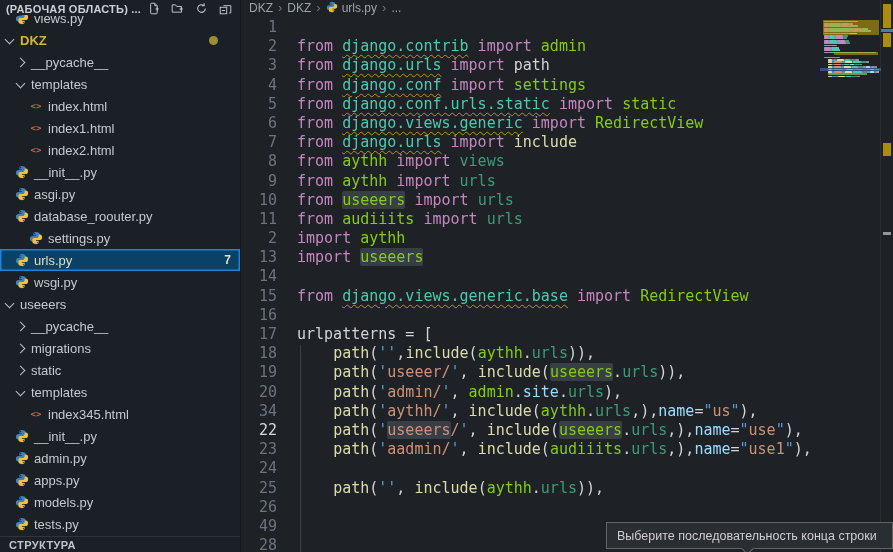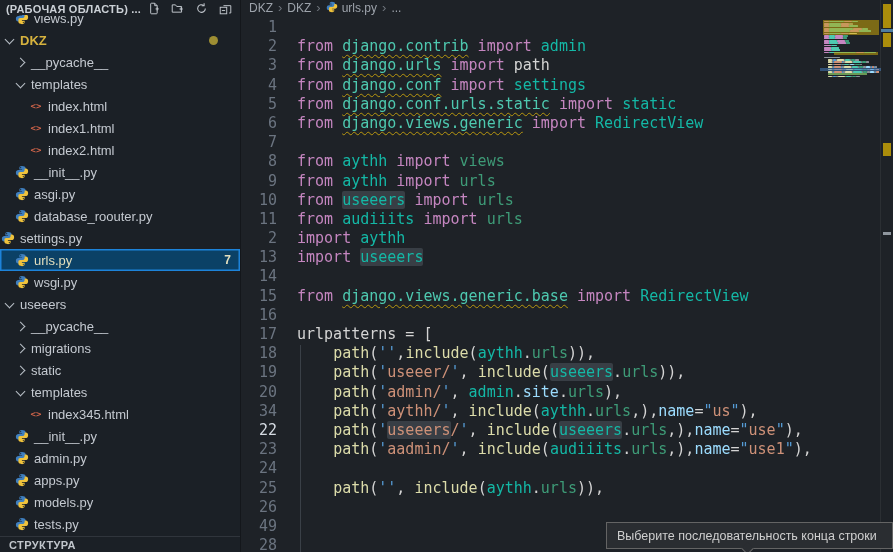--- a/index.html
+++ b/index.html
@@ -44,21 +44,21 @@
               font-size:12px;color:#9da3ab;gap:5px;}
   .bc-sep{color:#6f757d;font-size:13px;line-height:10px;}
   .bc-item{display:flex;align-items:center;gap:4px;white-space:nowrap;}
   .code-lines{position:absolute;top:16px;left:0;right:0;padding-top:2px;
               font:15px/19.2px "DejaVu Sans Mono",monospace;}
   .cl{display:flex;height:19.2px;}
   .ln{flex:none;width:56px;padding-right:20px;box-sizing:border-box;
       text-align:right;color:#6b7480;user-select:none;}
   .ln.active{color:#d5dbe2;}
   .ct{margin:0;white-space:pre;font:inherit;}
-  .tk.k{color:#C586C0}.tk.t{color:#14b8a6}.tk.g{color:#3E9B77}
+  .tk.k{color:#C586C0}.tk.t{color:#84cc16}.tk.g{color:#3E9B77}
   .tk.y{color:#DCDCAA}.tk.s{color:#CE9178}.tk.q{color:#569CD6}
   .tk.b{color:#9CDCFE}.tk.w{color:#D4D4D4}.tk.c{color:#6A9955}
   .tk.u{color:#4EC9B0;text-decoration:underline wavy #b9970f;
         text-decoration-thickness:1px;text-underline-offset:3px;}
   .tk.hlbg{background:rgba(125,135,148,.28);border-radius:2px;}
   .indent-guide{position:absolute;left:59px;top:345px;bottom:0;width:1px;
                 background:#3a4047;}
   
   .minimap{position:absolute;top:16px;right:12px;width:61px;height:260px;
            overflow:hidden;}
@@ -155,21 +155,21 @@
         </div>
         <div class="trow" style="padding-left: 15px;">
           <span class="fic">
             <svg width="14" height="14" viewBox="0 0 16 16">
               <path fill="#3f7fbf" d="M7.9 1C5.6 1 5 2 5 3.3V5h3.1v.6H3.9C2.3 5.6 1 6.7 1 8.9c0 2.1 1 3.2 2.6 3.2H5v-1.8C5 8.8 6.2 8 7.6 8h2.6c1.2 0 1.9-.9 1.9-2.1V3.3C12.1 2 10.3 1 7.9 1zM6.5 2.4c.4 0 .7.3.7.7s-.3.7-.7.7-.7-.3-.7-.7.3-.7.7-.7z"></path>
               <path fill="#f0c33c" d="M8.1 15c2.3 0 2.9-1 2.9-2.3V11H7.9v-.6h4.2c1.6 0 2.9-1.1 2.9-3.3 0-2.1-1-3.2-2.6-3.2H11v1.8C11 7.2 9.8 8 8.4 8H5.8c-1.2 0-1.9.9-1.9 2.1v2.6C3.9 14 5.7 15 8.1 15zm1.4-1.4c-.4 0-.7-.3-.7-.7s.3-.7.7-.7.7.3.7.7-.3.7-.7.7z"></path>
             </svg>
           </span>
           <span class="lbl">database_roouter.py</span>
         </div>
-        <div class="trow" style="padding-left: 1px;">
+        <div class="trow" style="padding-left: 29px;">
           <span class="fic">
             <svg width="14" height="14" viewBox="0 0 16 16">
               <path fill="#3f7fbf" d="M7.9 1C5.6 1 5 2 5 3.3V5h3.1v.6H3.9C2.3 5.6 1 6.7 1 8.9c0 2.1 1 3.2 2.6 3.2H5v-1.8C5 8.8 6.2 8 7.6 8h2.6c1.2 0 1.9-.9 1.9-2.1V3.3C12.1 2 10.3 1 7.9 1zM6.5 2.4c.4 0 .7.3.7.7s-.3.7-.7.7-.7-.3-.7-.7.3-.7.7-.7z"></path>
               <path fill="#f0c33c" d="M8.1 15c2.3 0 2.9-1 2.9-2.3V11H7.9v-.6h4.2c1.6 0 2.9-1.1 2.9-3.3 0-2.1-1-3.2-2.6-3.2H11v1.8C11 7.2 9.8 8 8.4 8H5.8c-1.2 0-1.9.9-1.9 2.1v2.6C3.9 14 5.7 15 8.1 15zm1.4-1.4c-.4 0-.7-.3-.7-.7s.3-.7.7-.7.7.3.7.7-.3.7-.7.7z"></path>
             </svg>
           </span>
           <span class="lbl">settings.py</span>
         </div>
         <div class="trow sel warn" style="padding-left: 15px;">
           <span class="fic">
@@ -348,20 +348,21 @@
         <div class="cl">
           <span class="ln">5</span>
           <pre class="ct"><span class="tk k">from </span><span class="tk u">django.conf.urls.static</span><span class="tk k"> import </span><span class="tk t">static</span></pre>
         </div>
         <div class="cl">
           <span class="ln">6</span>
           <pre class="ct"><span class="tk k">from </span><span class="tk u">django.views.generic</span><span class="tk k"> import </span><span class="tk t">RedirectView</span></pre>
         </div>
         <div class="cl">
           <span class="ln">7</span>
+          <pre class="ct"><span class="tk k">from </span><span class="tk u">django.urls</span><span class="tk k"> import </span><span class="tk y">include</span></pre>
         </div>
         <div class="cl">
           <span class="ln">8</span>
           <pre class="ct"><span class="tk k">from </span><span class="tk t">aythh</span><span class="tk k"> import </span><span class="tk g">views</span></pre>
         </div>
         <div class="cl">
           <span class="ln">9</span>
           <pre class="ct"><span class="tk k">from </span><span class="tk t">aythh</span><span class="tk k"> import </span><span class="tk g">urls</span></pre>
         </div>
         <div class="cl">

